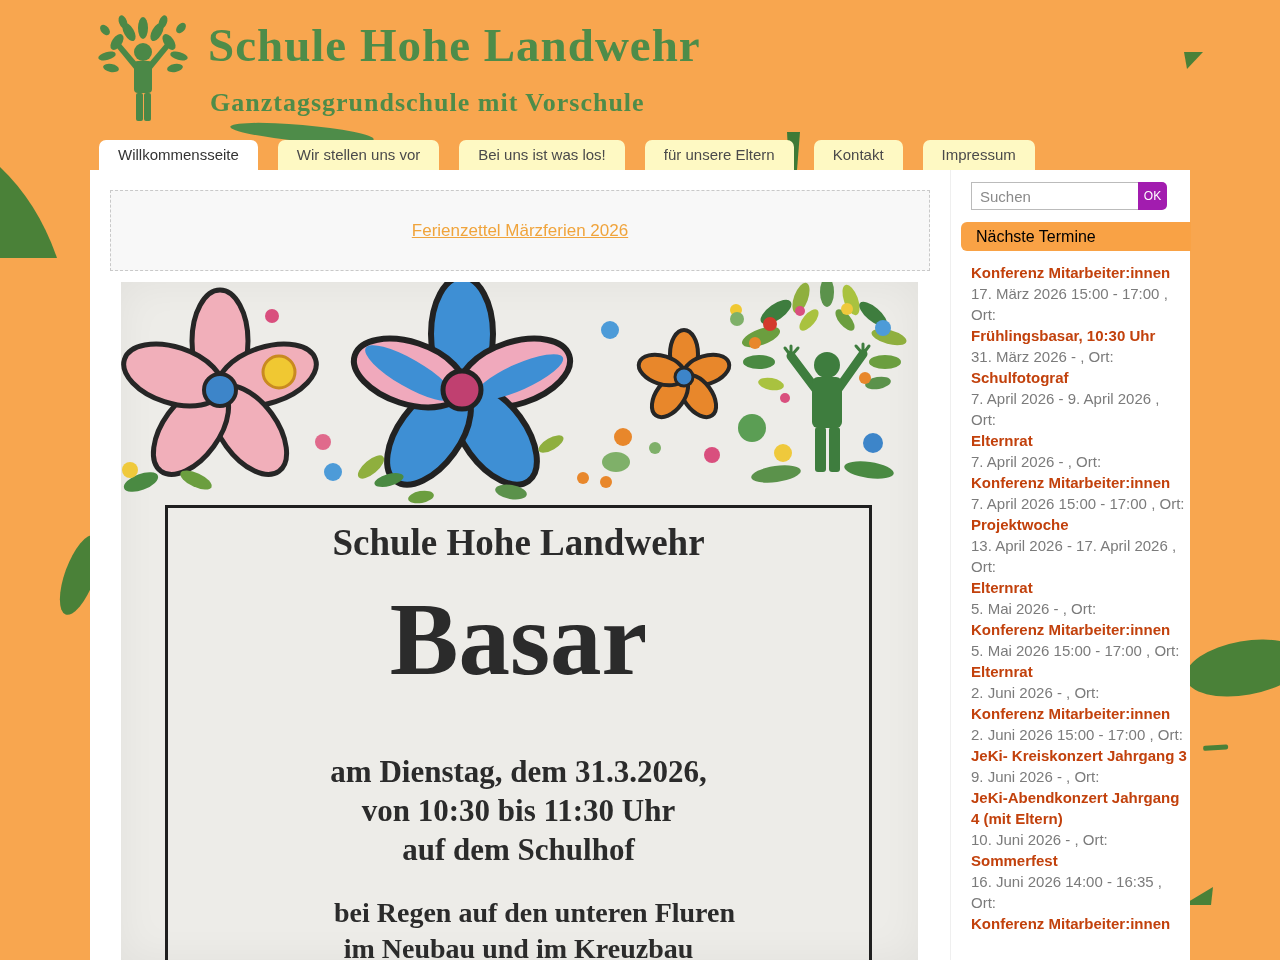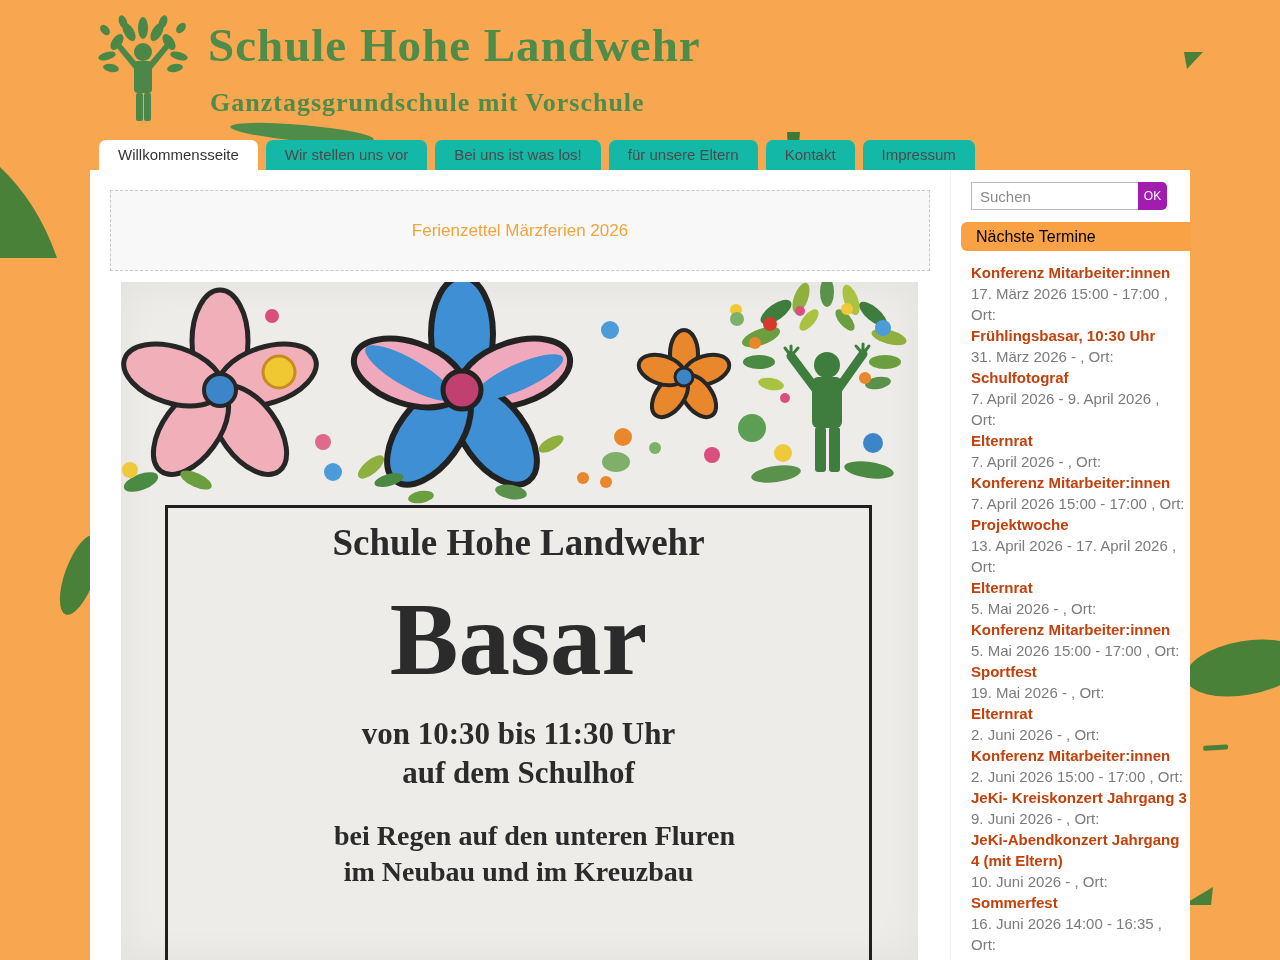--- a/index.html
+++ b/index.html
@@ -21,42 +21,42 @@
     font-family:cursive;
     font-size:47px; font-weight:bold; color:#4E8C49; letter-spacing:1px; white-space:nowrap;
   }
   .site-subtitle {
     position:absolute; left:210px; top:88px;
     font-family:cursive;
     font-size:26px; font-weight:bold; color:#4E8C49; letter-spacing:1px; white-space:nowrap;
   }
 
   
-  .tabbar { position:absolute; left:99px; top:140px; z-index:3; display:flex; gap:8px; }
+  .tabbar { position:absolute; left:99px; top:140px; z-index:3; display:flex; gap:20px; }
   .tab {
     height:30px; line-height:30px; padding:0 19px;
-    background:#14b8a6; color:#4A4A4A; font-size:15px;
+    background:#fef9c3; color:#4A4A4A; font-size:15px;
     border-radius:7px 7px 0 0; white-space:nowrap; cursor:pointer;
   }
   .tab.active { background:#FFFFFF; color:#333333; }
 
   
   .container {
     position:absolute; left:90px; top:170px; width:1100px; height:790px;
     background:#FFFFFF; z-index:2;
   }
   .main-col { position:absolute; left:0; top:0; width:860px; height:790px; }
 
   .notice-box {
     position:absolute; left:20px; top:20px; width:820px; height:81px;
     background:#F8F8F8; border:1px dashed #C9C9C9;
     display:flex; align-items:center; justify-content:center;
   }
   .notice-link {
-    color:#F0A43C; font-size:17px; cursor:pointer;
+    color:#F0A43C; font-size:17px; text-decoration:underline; cursor:pointer;
   }
 
   
   .poster {
     position:absolute; left:31px; top:112px; width:797px; height:678px;
     background:#EDECE8; overflow:hidden;
     box-shadow:inset 0 0 40px rgba(0,0,0,0.05);
   }
   .poster-art { position:absolute; left:0; top:0; width:797px; height:228px; }
   .poster-box {
@@ -248,20 +248,21 @@
         <ellipse cx="268" cy="198" rx="15" ry="6" transform="rotate(-15 268 198)" fill="#4A8A42"></ellipse>
         <ellipse cx="390" cy="210" rx="16" ry="7" transform="rotate(10 390 210)" fill="#5B924B"></ellipse>
         <ellipse cx="300" cy="215" rx="13" ry="6" transform="rotate(-10 300 215)" fill="#6B9E3F"></ellipse>
         <circle cx="485" cy="200" r="6" fill="#E8872B"></circle>
         <ellipse cx="495" cy="180" rx="14" ry="10" fill="#7FB069"></ellipse>
         <ellipse cx="430" cy="162" rx="14" ry="6" transform="rotate(-30 430 162)" fill="#8FAF3E"></ellipse>
       </svg>
       <div class="poster-box">
         <div class="poster-school">Schule Hohe Landwehr</div>
         <div class="poster-title">Basar</div>
+        <div class="poster-line first">am Dienstag, dem 31.3.2026,</div>
         <div class="poster-line">von 10:30 bis 11:30 Uhr</div>
         <div class="poster-line">auf dem Schulhof</div>
         <div class="poster-line small gap">bei Regen auf den unteren Fluren</div>
         <div class="poster-line small">im Neubau und im Kreuzbau</div>
       </div>
     </div>
   </div>
 
   <div class="sidebar">
     <div class="search-row">
@@ -296,24 +297,20 @@
         </div>
       <div>
           <a class="event-title">Elternrat</a>
           <div class="event-date">5. Mai 2026 - , Ort:</div>
         </div>
       <div>
           <a class="event-title">Konferenz Mitarbeiter:innen</a>
           <div class="event-date">5. Mai 2026 15:00 - 17:00 , Ort:</div>
         </div>
       <div>
-          <a class="event-title">Sportfest</a>
-          <div class="event-date">19. Mai 2026 - , Ort:</div>
-        </div>
-      <div>
           <a class="event-title">Elternrat</a>
           <div class="event-date">2. Juni 2026 - , Ort:</div>
         </div>
       <div>
           <a class="event-title">Konferenz Mitarbeiter:innen</a>
           <div class="event-date">2. Juni 2026 15:00 - 17:00 , Ort:</div>
         </div>
       <div>
           <a class="event-title">JeKi- Kreiskonzert Jahrgang 3</a>
           <div class="event-date">9. Juni 2026 - , Ort:</div>

